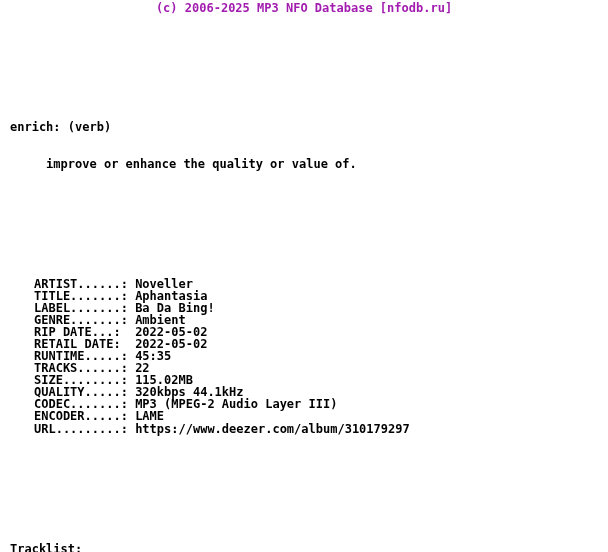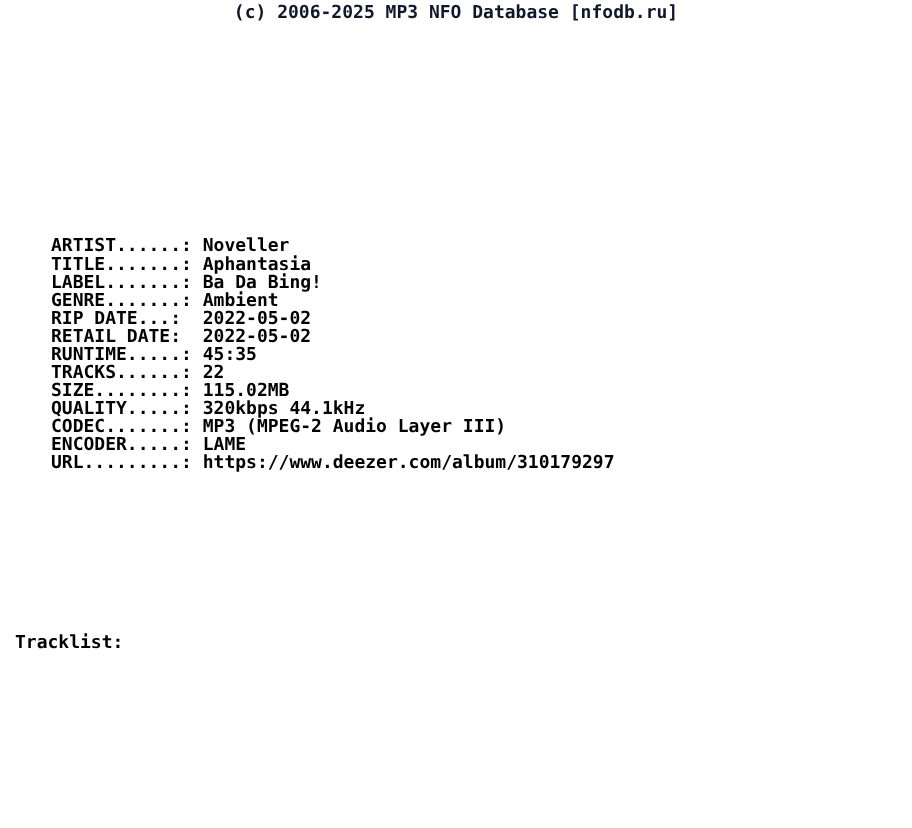--- a/index.html
+++ b/index.html
@@ -21,21 +21,21 @@
   .page {
     position: relative;
     width: 608px;
     height: 552px;
     box-sizing: border-box;
   }
 
   
   .nfo-header {
     text-align: center;
-    color: #0f172a;
+    color: #a21caf;
     font-size: 12px;
     font-weight: bold;
     line-height: 14px;
     padding-top: 1px;
     white-space: pre;
     letter-spacing: 0px;
   }
 
   
   .nfo-body {
@@ -77,20 +77,24 @@
 <body>
 
 <div class="page">
 
   <div class="nfo-header">(c) 2006-2025 MP3 NFO Database [nfodb.ru]</div>
 
   <div class="nfo-body">
 
     <span class="spacer-sm"></span>
 
+    <div>
+      <span class="def-term">enrich: (verb)</span>
+      <span class="def-desc">     improve or enhance the quality or value of.</span>
+    </div>
 
     <span class="spacer"></span>
 
     <div class="meta-block" id="metadata-block"><span class="meta-row"><span class="meta-label">ARTIST......:</span><span class="meta-value"> Noveller</span></span><span class="meta-row"><span class="meta-label">TITLE.......:</span><span class="meta-value"> Aphantasia</span></span><span class="meta-row"><span class="meta-label">LABEL.......:</span><span class="meta-value"> Ba Da Bing!</span></span><span class="meta-row"><span class="meta-label">GENRE.......:</span><span class="meta-value"> Ambient</span></span><span class="meta-row"><span class="meta-label">RIP DATE...: </span><span class="meta-value"> 2022-05-02</span></span><span class="meta-row"><span class="meta-label">RETAIL DATE: </span><span class="meta-value"> 2022-05-02</span></span><span class="meta-row"><span class="meta-label">RUNTIME.....:</span><span class="meta-value"> 45:35</span></span><span class="meta-row"><span class="meta-label">TRACKS......:</span><span class="meta-value"> 22</span></span><span class="meta-row"><span class="meta-label">SIZE........:</span><span class="meta-value"> 115.02MB</span></span><span class="meta-row"><span class="meta-label">QUALITY.....:</span><span class="meta-value"> 320kbps 44.1kHz</span></span><span class="meta-row"><span class="meta-label">CODEC.......:</span><span class="meta-value"> MP3 (MPEG-2 Audio Layer III)</span></span><span class="meta-row"><span class="meta-label">ENCODER.....:</span><span class="meta-value"> LAME</span></span><span class="meta-row"><span class="meta-label">URL.........:</span><span class="meta-value"> https://www.deezer.com/album/310179297</span></span></div>
 
     <span class="spacer"></span>
 
     <div>
       <span class="tracklist-title">Tracklist:</span>
       

